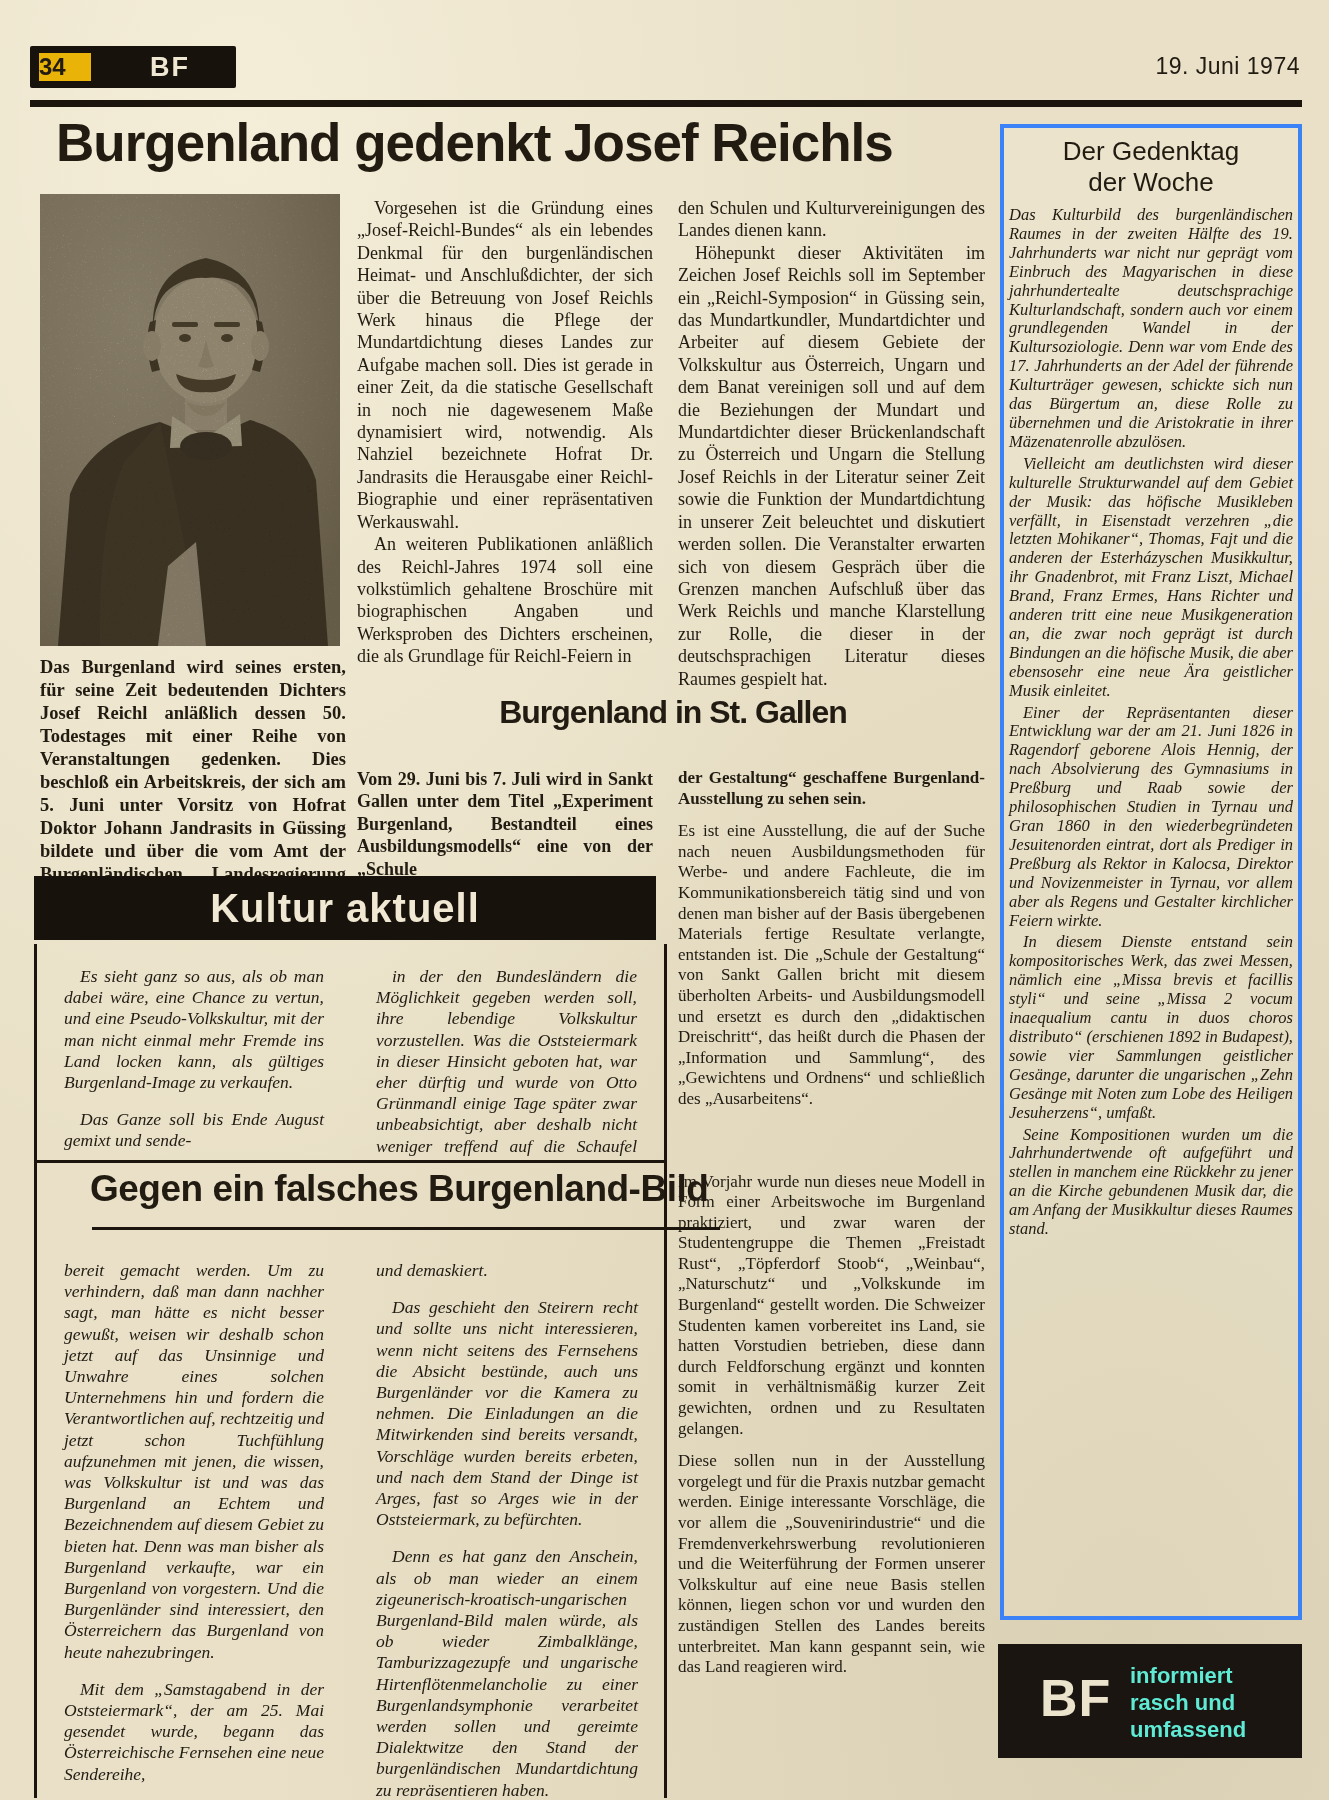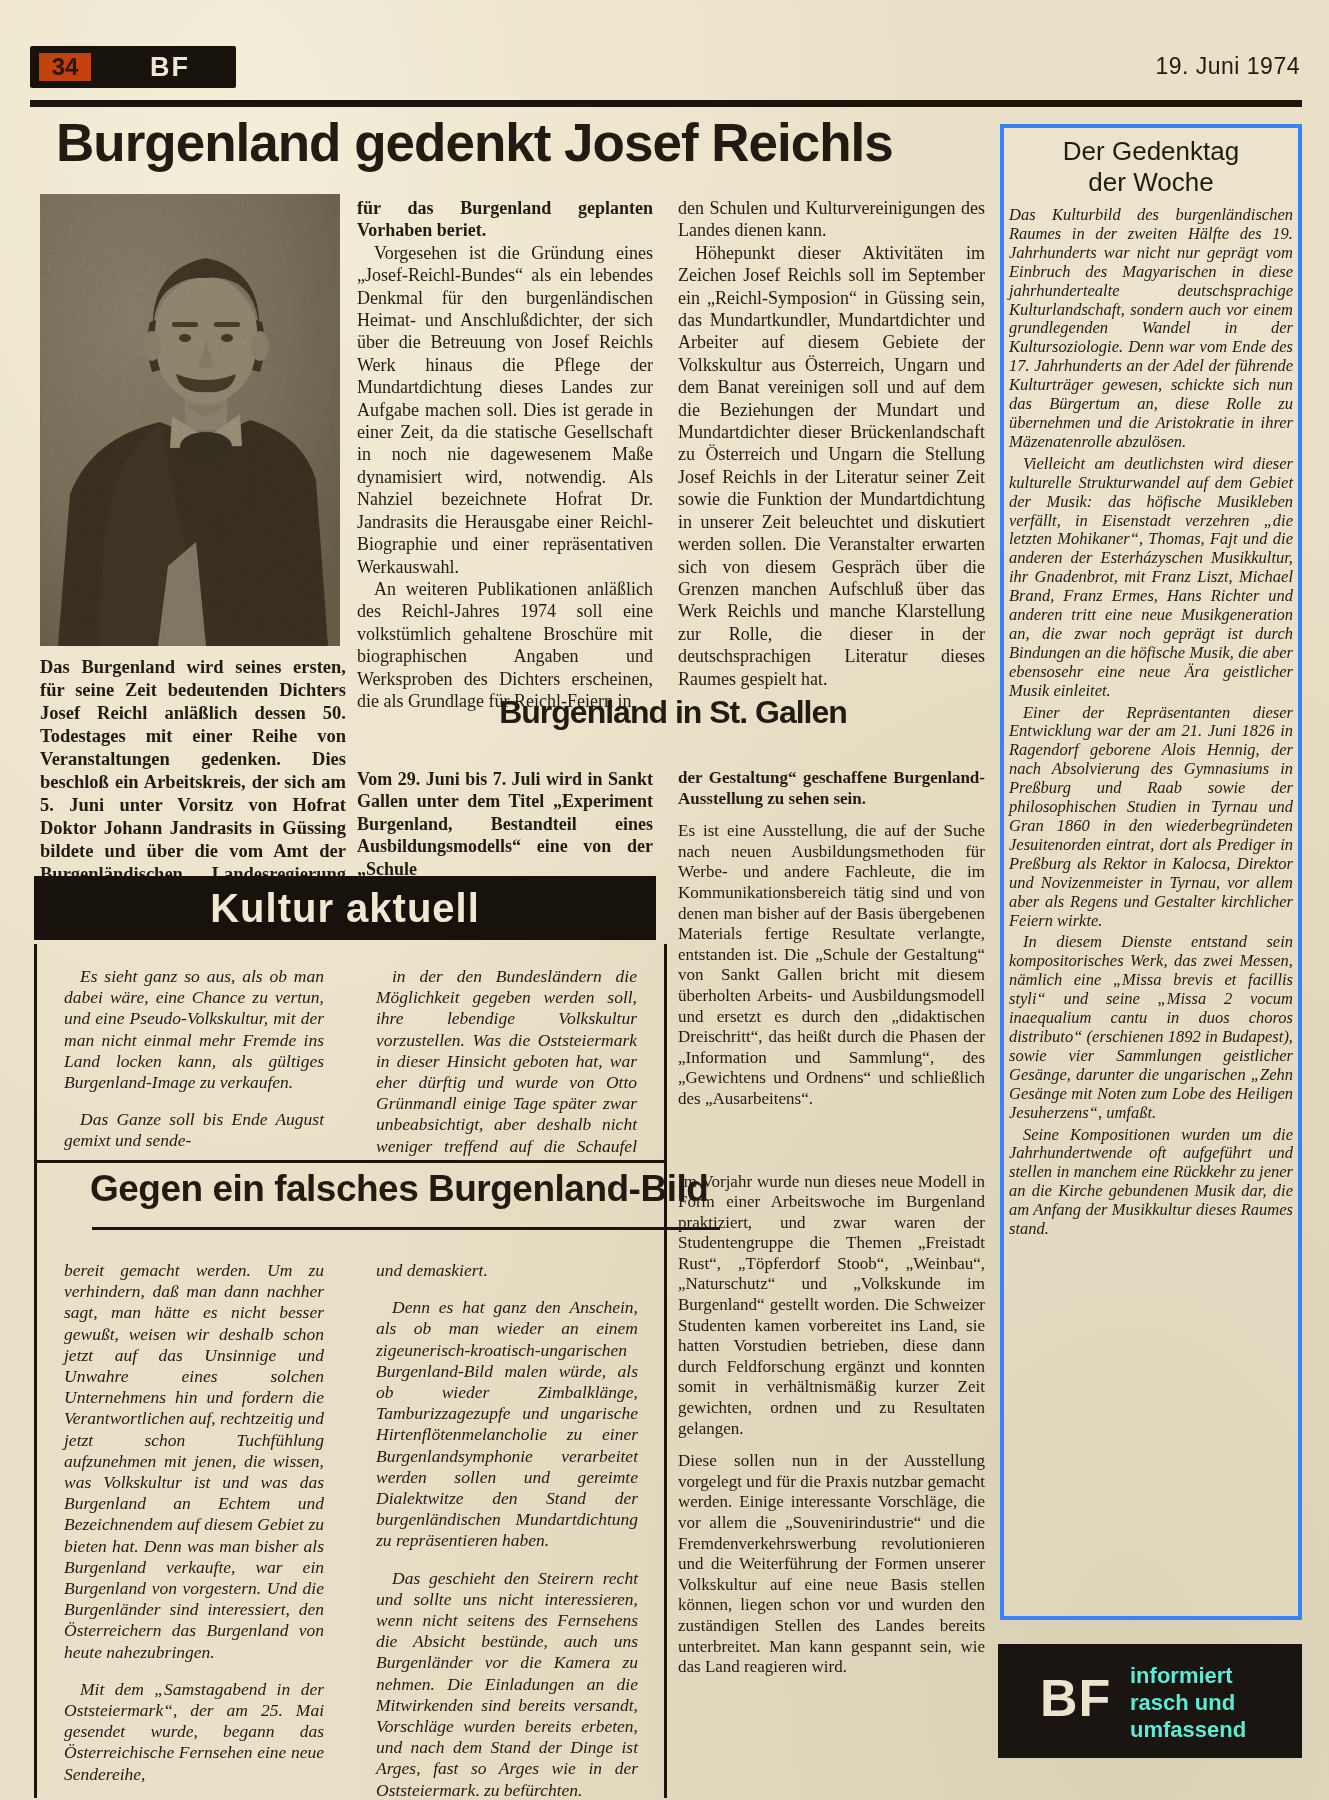--- a/index.html
+++ b/index.html
@@ -12,22 +12,22 @@
     font-family:"Liberation Serif", serif;
     color:#211b12;
   }
   .abs{position:absolute;}
   .sans{font-family:"Liberation Sans", sans-serif;}
   .just{text-align:justify;hyphens:auto;-webkit-hyphens:auto;}
   .hide{overflow:hidden;}
   .rule{background:#1c150d;}
   
   .hdr-bar{left:30px;top:46px;width:206px;height:42px;background:#17120c;border-radius:2px;}
-  .num-box{left:36px;top:50px;width:58px;height:34px;background:#c2410c;border:3px solid #17120c;
-           box-sizing:border-box;text-align:center;font-size:24px;font-weight:bold;line-height:28px;}
+  .num-box{left:36px;top:50px;width:58px;height:34px;background:#eab308;border:3px solid #17120c;
+           box-sizing:border-box;font-size:24px;font-weight:bold;line-height:28px;}
   .bf-logo{left:150px;top:52px;color:#efe7d2;font-size:27px;font-weight:bold;letter-spacing:2px;}
   .date{left:1100px;top:53px;width:200px;text-align:right;font-size:23px;letter-spacing:.5px;}
   
   .headline-main{left:56px;top:112px;width:920px;font-size:53px;font-weight:bold;letter-spacing:-1px;white-space:nowrap;}
   .headline-stg{left:360px;top:694px;width:626px;text-align:center;font-size:32px;font-weight:bold;letter-spacing:-1px;white-space:nowrap;}
   .headline-fb{left:90px;top:1168px;width:760px;font-size:37px;font-weight:bold;letter-spacing:-.5px;white-space:nowrap;}
   
   .body-text{font-size:18px;line-height:22.4px;}
   .body-text p{margin:0;}
   .body-text p.ind{text-indent:17px;}
@@ -112,21 +112,20 @@
 
     <path d="M146,208 Q166,216 186,208 Q178,222 166,222 Q154,222 146,208" fill="#b4aa93"></path>
 
     <rect width="300" height="452" filter="url(#grain)" opacity="0.5"></rect>
   </svg>
 </div>
 
 <div class="abs caption just">Das Burgenland wird seines ersten, für seine Zeit bedeutenden Dichters Josef Reichl anläßlich dessen 50. Todestages mit einer Reihe von Veranstaltungen gedenken. Dies beschloß ein Arbeitskreis, der sich am 5. Juni unter Vorsitz von Hofrat Doktor Johann Jandrasits in Güssing bildete und über die vom Amt der Burgenländischen Landesregierung und vom Volksbildungswerk</div>
 
 <div class="abs body-text just hide" style="left:357px;top:197px;width:296px;height:662px;">
-  <p class="lead">für das Burgenland geplanten Vorhaben beriet.</p>
   <p class="ind">Vorgesehen ist die Gründung eines „Josef-Reichl-Bundes“ als ein lebendes Denkmal für den burgenländischen Heimat- und Anschlußdichter, der sich über die Betreuung von Josef Reichls Werk hinaus die Pflege der Mundartdichtung dieses Landes zur Aufgabe machen soll. Dies ist gerade in einer Zeit, da die statische Gesellschaft in noch nie dagewesenem Maße dynamisiert wird, notwendig. Als Nahziel bezeichnete Hofrat Dr. Jandrasits die Herausgabe einer Reichl-Biographie und einer repräsentativen Werkauswahl.</p>
   <p class="ind">An weiteren Publikationen anläßlich des Reichl-Jahres 1974 soll eine volkstümlich gehaltene Broschüre mit biographischen Angaben und Werksproben des Dichters erscheinen, die als Grundlage für Reichl-Feiern in</p>
 </div>
 
 <div class="abs body-text just hide" style="left:678px;top:197px;width:307px;height:496px;">
   <p>den Schulen und Kulturvereinigungen des Landes dienen kann.</p>
   <p class="ind">Höhepunkt dieser Aktivitäten im Zeichen Josef Reichls soll im September ein „Reichl-Symposion“ in Güssing sein, das Mundartkundler, Mundartdichter und Arbeiter auf diesem Gebiete der Volkskultur aus Österreich, Ungarn und dem Banat vereinigen soll und auf dem die Beziehungen der Mundart und Mundartdichter dieser Brückenlandschaft zu Österreich und Ungarn die Stellung Josef Reichls in der Literatur seiner Zeit sowie die Funktion der Mundartdichtung in unserer Zeit beleuchtet und diskutiert werden sollen. Die Veranstalter erwarten sich von diesem Gespräch über die Grenzen manchen Aufschluß über das Werk Reichls und manche Klarstellung zur Rolle, die dieser in der deutschsprachigen Literatur dieses Raumes gespielt hat.</p>
 </div>
 
 <div class="abs gbox">
@@ -168,22 +167,22 @@
 <div class="abs rule" style="left:36px;top:1160px;width:630px;height:3px;"></div>
 <div class="abs headline-fb sans">Gegen ein falsches Burgenland-Bild</div>
 <div class="abs rule" style="left:92px;top:1227px;width:628px;height:3px;"></div>
 
 <div class="abs ital just hide" style="left:48px;top:1244px;width:292px;height:552px;">
   <p style="text-indent:0;">bereit gemacht werden. Um zu verhindern, daß man dann nachher sagt, man hätte es nicht besser gewußt, weisen wir deshalb schon jetzt auf das Unsinnige und Unwahre eines solchen Unternehmens hin und fordern die Verantwortlichen auf, rechtzeitig und jetzt schon Tuchfühlung aufzunehmen mit jenen, die wissen, was Volkskultur ist und was das Burgenland an Echtem und Bezeichnendem auf diesem Gebiet zu bieten hat. Denn was man bisher als Burgenland verkaufte, war ein Burgenland von vorgestern. Und die Burgenländer sind interessiert, den Österreichern das Burgenland von heute nahezubringen.</p>
   <p>Mit dem „Samstagabend in der Oststeiermark“, der am 25. Mai gesendet wurde, begann das Österreichische Fernsehen eine neue Sendereihe,</p>
 </div>
 <div class="abs ital just hide" style="left:360px;top:1244px;width:294px;height:552px;">
   <p style="text-indent:0;">und demaskiert.</p>
+  <p>Das geschieht den Steirern recht und sollte uns nicht interessieren, wenn nicht seitens des Fernsehens die Absicht bestünde, auch uns Burgenländer vor die Kamera zu nehmen. Die Einladungen an die Mitwirkenden sind bereits versandt, Vorschläge wurden bereits erbeten, und nach dem Stand der Dinge ist Arges, fast so Arges wie in der Oststeiermark, zu befürchten.</p>
   <p>Denn es hat ganz den Anschein, als ob man wieder an einem zigeunerisch-kroatisch-ungarischen Burgenland-Bild malen würde, als ob wieder Zimbalklänge, Tamburizzagezupfe und ungarische Hirtenflötenmelancholie zu einer Burgenlandsymphonie verarbeitet werden sollen und gereimte Dialektwitze den Stand der burgenländischen Mundartdichtung zu repräsentieren haben.</p>
-  <p>Das geschieht den Steirern recht und sollte uns nicht interessieren, wenn nicht seitens des Fernsehens die Absicht bestünde, auch uns Burgenländer vor die Kamera zu nehmen. Die Einladungen an die Mitwirkenden sind bereits versandt, Vorschläge wurden bereits erbeten, und nach dem Stand der Dinge ist Arges, fast so Arges wie in der Oststeiermark, zu befürchten.</p>
 </div>
 
 <div class="abs rule vrule" style="left:34px;top:944px;height:854px;"></div>
 <div class="abs rule vrule" style="left:664px;top:944px;height:854px;"></div>
 
 <div class="abs bfbox">
   <div class="abs bfbig sans">BF</div>
   <div class="abs bflines sans">
     <div>informiert</div>
     <div>rasch und</div>

